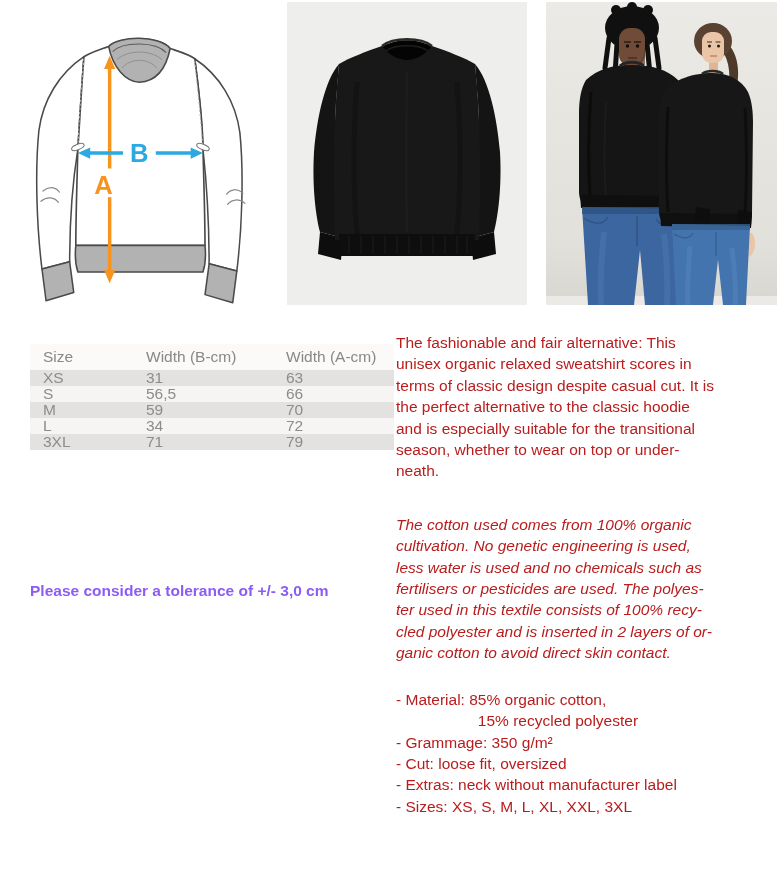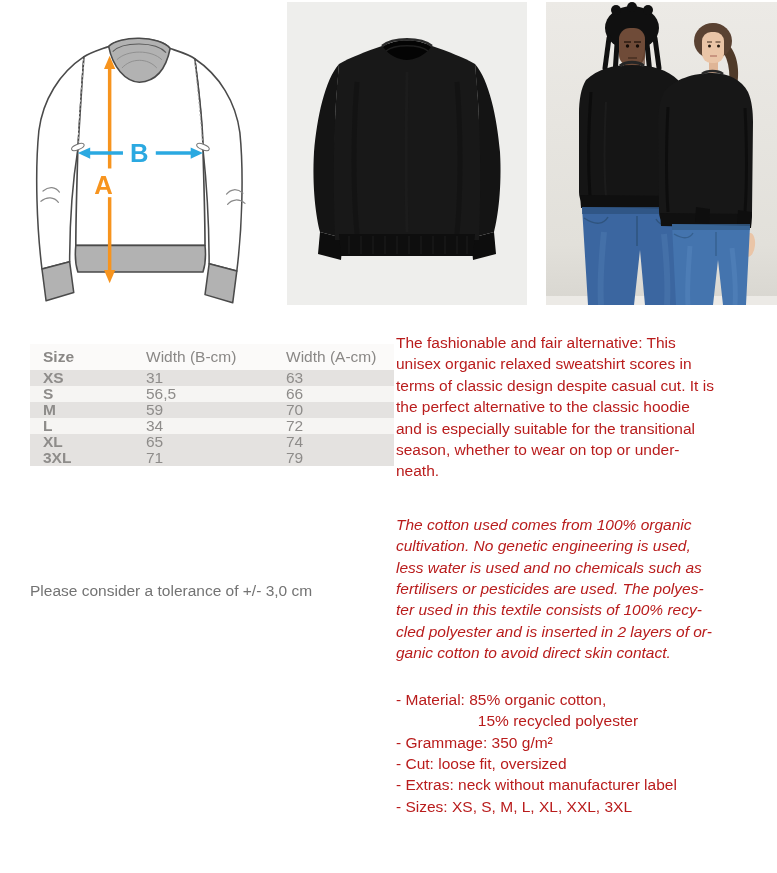--- a/index.html
+++ b/index.html
@@ -12,27 +12,27 @@
 
   
   #diagram-panel{left:28px;top:28px;width:232px;height:282px;}
   #product-photo{left:287px;top:2px;width:240px;height:303px;background:#eeeeec;}
   #models-photo{left:546px;top:2px;width:231px;height:303px;}
 
   
   #size-table{left:30px;top:344px;width:364px;font-size:15.5px;color:#8e8c8a;}
   .trow{display:flex;align-items:center;height:16px;}
   .trow.head{height:26px;background:#fbfaf9;color:#8a8886;}
-  .trow .c1{width:103px;padding-left:13px;font-weight:bold;}
+  .trow .c1{width:103px;padding-left:13px;}
   .trow .c2{width:140px;}
   .trow .c3{flex:1;}
   .trow.odd{background:#e4e2e0;}
   .trow.even{background:#f6f5f3;}
 
-  #tolerance-note{left:30px;top:582px;font-size:15.5px;color:#737373;}
+  #tolerance-note{left:30px;top:582px;font-size:15.5px;color:#8b5cf6;font-weight:bold;}
 
   
   #description-col{left:396px;top:332px;width:352px;color:#b91c1c;
     font-size:15.5px;line-height:21.4px;}
   #description-col p{margin:0;white-space:pre-line;}
   #description-col p.p1{margin-bottom:32px;}
   #description-col p.p2{margin-bottom:25px;font-style:italic;}
 
   svg text{font-family:"Liberation Sans","DejaVu Sans",sans-serif;}
 </style>
@@ -224,25 +224,20 @@
   </div>
   <div class="trow odd">
     <span class="c1">M</span>
     <span class="c2">59</span>
     <span class="c3">70</span>
   </div>
   <div class="trow even">
     <span class="c1">L</span>
     <span class="c2">34</span>
     <span class="c3">72</span>
-  </div>
-  <div class="trow odd">
-    <span class="c1">XL</span>
-    <span class="c2">65</span>
-    <span class="c3">74</span>
   </div>
   <div class="trow odd">
     <span class="c1">3XL</span>
     <span class="c2">71</span>
     <span class="c3">79</span>
   </div>
 </div>
 
 <div class="abs" id="tolerance-note">Please consider a tolerance of +/- 3,0 cm</div>
 

